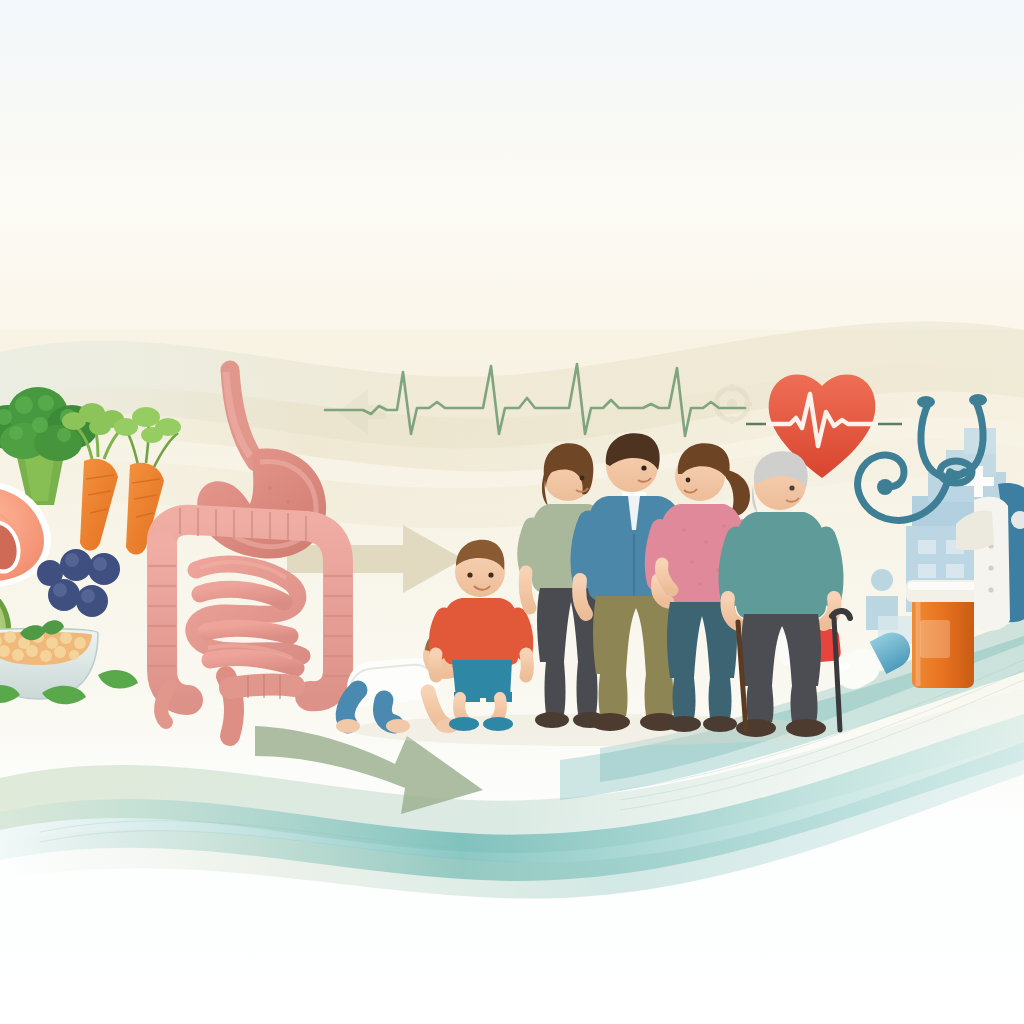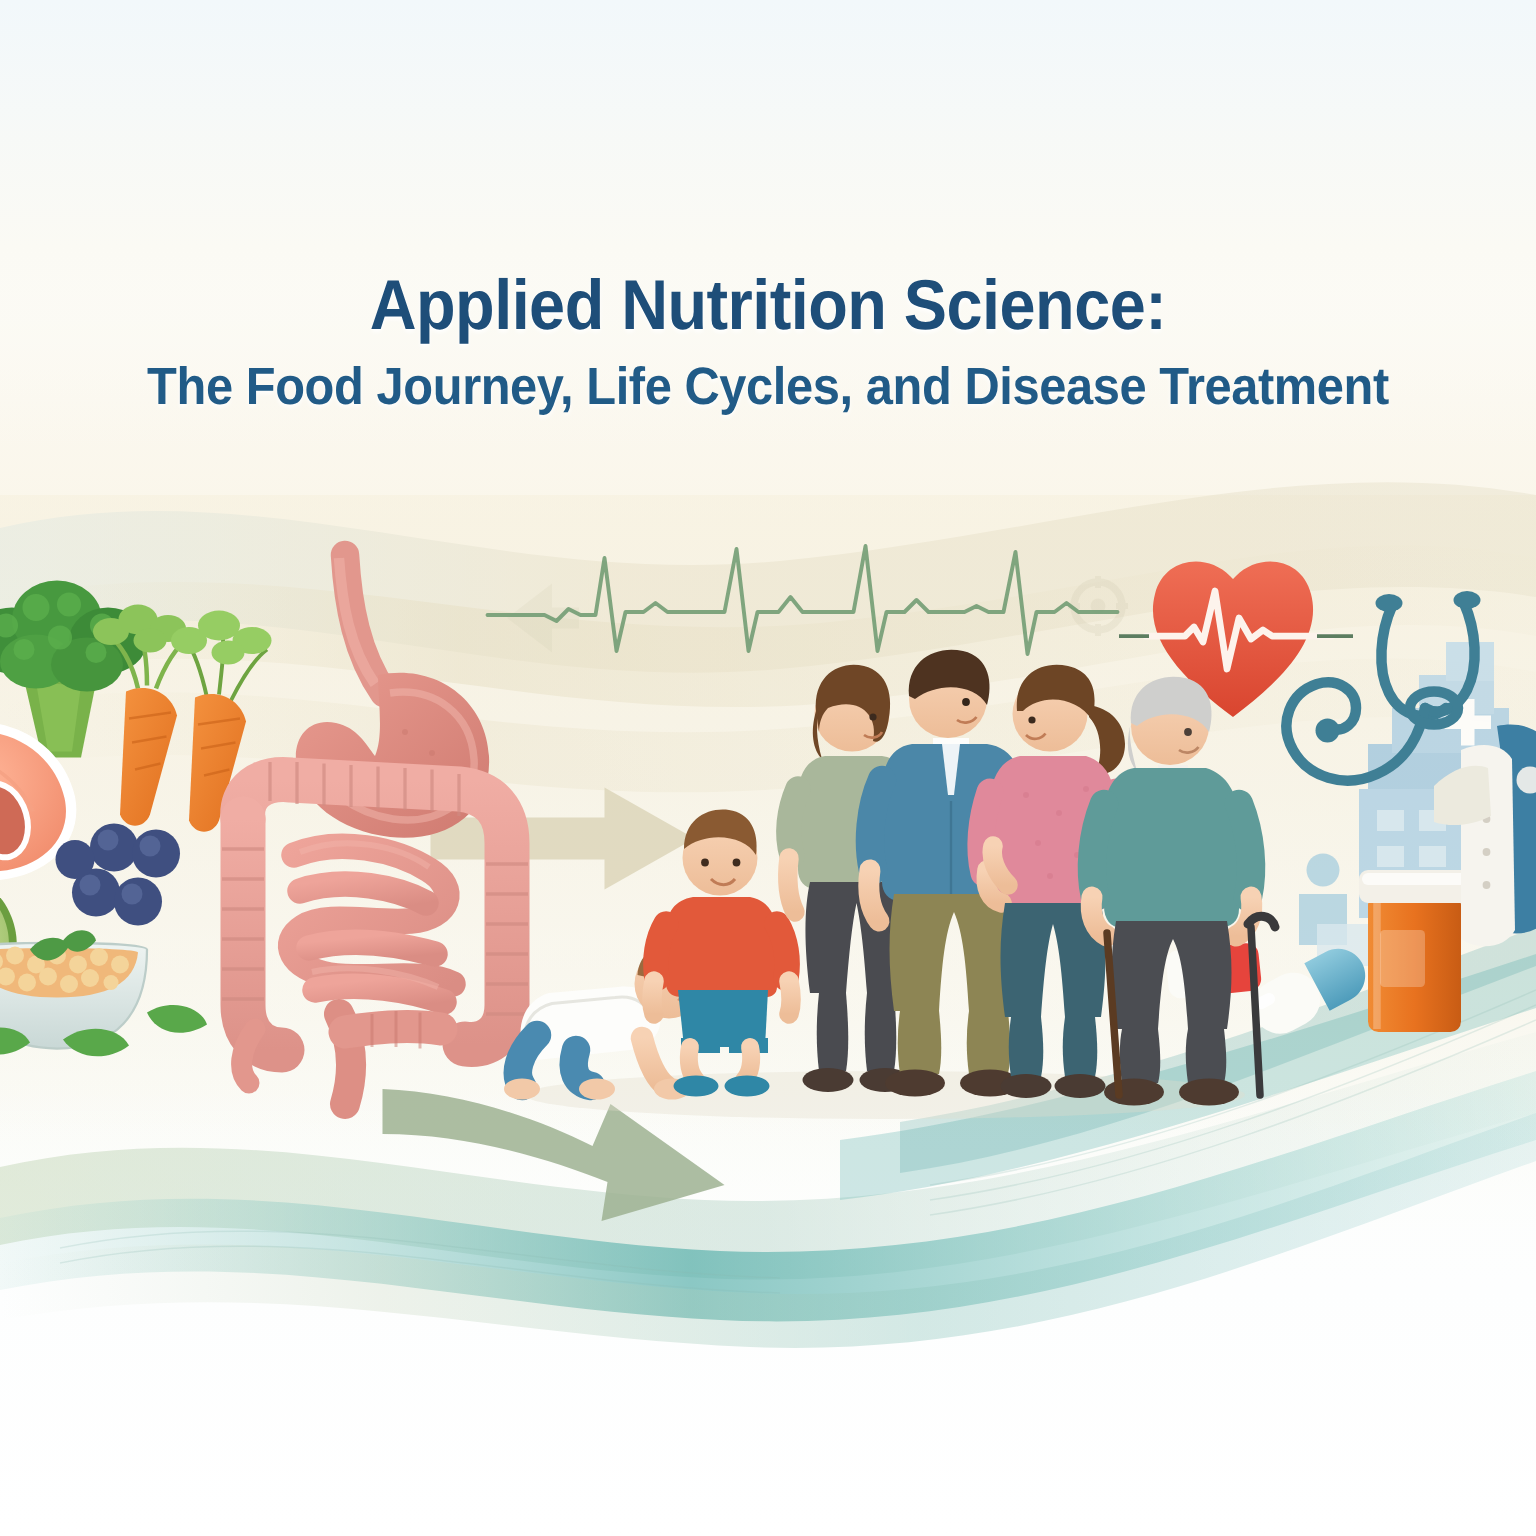--- a/index.html
+++ b/index.html
@@ -165,24 +165,20 @@
     <path d="M38,4 L38,20 L56,20 L56,34 L38,34 L38,50 L8,27 Z" fill="#cdc8ad" opacity=".85"></path>
   </svg>
   <svg class="glyph" style="left:710px; top:382px;" width="44" height="44" viewBox="0 0 44 44">
     <circle cx="22" cy="22" r="16" fill="none" stroke="#c9c4a8" stroke-width="5"></circle>
     <circle cx="22" cy="22" r="5" fill="#c9c4a8"></circle>
     <g stroke="#c9c4a8" stroke-width="4">
       <path d="M22,2 L22,10 M22,34 L22,42 M2,22 L10,22 M34,22 L42,22"></path>
     </g>
   </svg>
 
-  <div class="title-block">
-    <div class="title-main">Applied Nutrition Science:</div>
-    <div class="title-sub">The Food Journey, Life Cycles, and Disease Treatment</div>
-  </div>
 
   <svg class="ecg" viewBox="0 0 420 90">
     <path d="M0,52 L38,52 L46,56 L54,48 L62,52 L72,52 L78,14 L86,76 L92,50 L104,50
              L112,44 L120,50 L150,50 L158,50 L166,8 L174,76 L180,50 L194,50
              L202,40 L210,50 L236,50 L244,50 L252,6 L260,76 L266,50 L278,50
              L286,42 L294,50 L310,50 L318,50 L326,46 L334,50 L344,50
              L352,10 L360,78 L366,50 L378,50 L386,44 L394,50 L420,50" fill="none" stroke="#6f9b72" stroke-width="2.6" stroke-linejoin="round" stroke-linecap="round" opacity=".88"></path>
   </svg>
 
   <svg class="arrow-top" viewBox="0 0 180 85">

